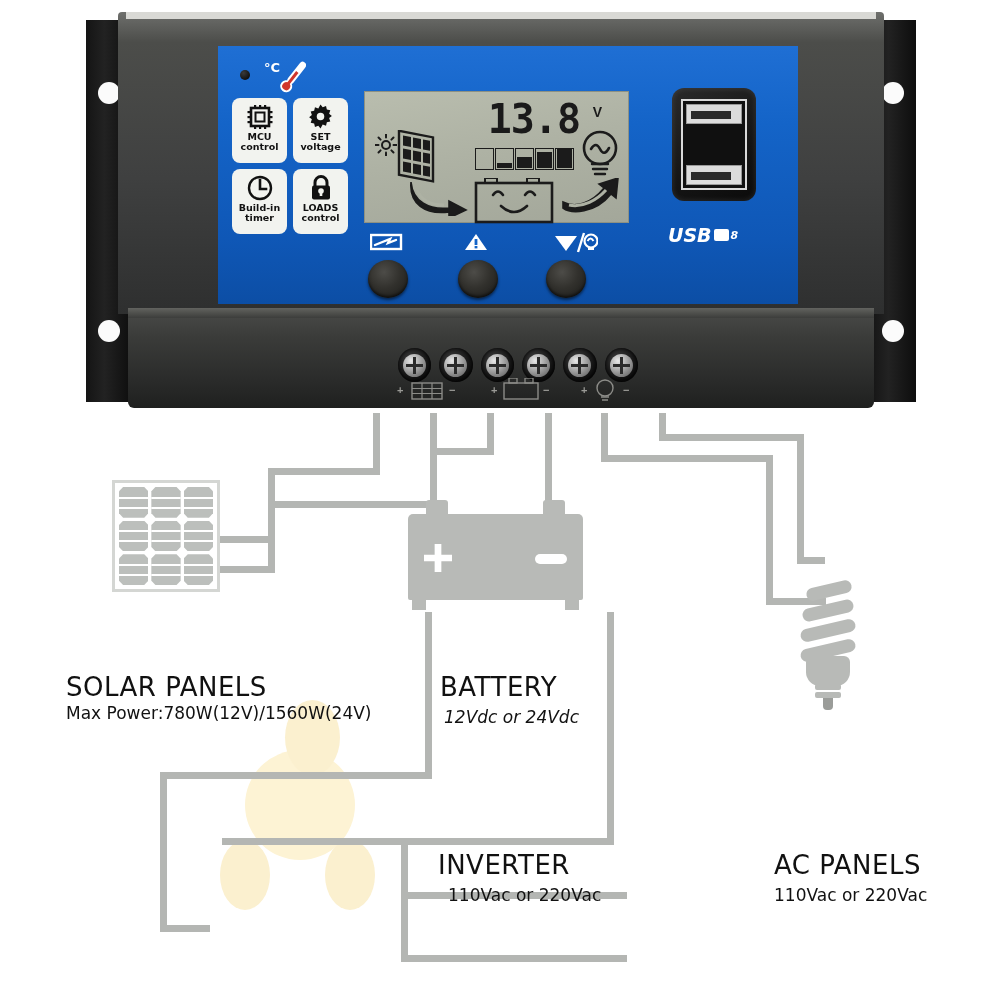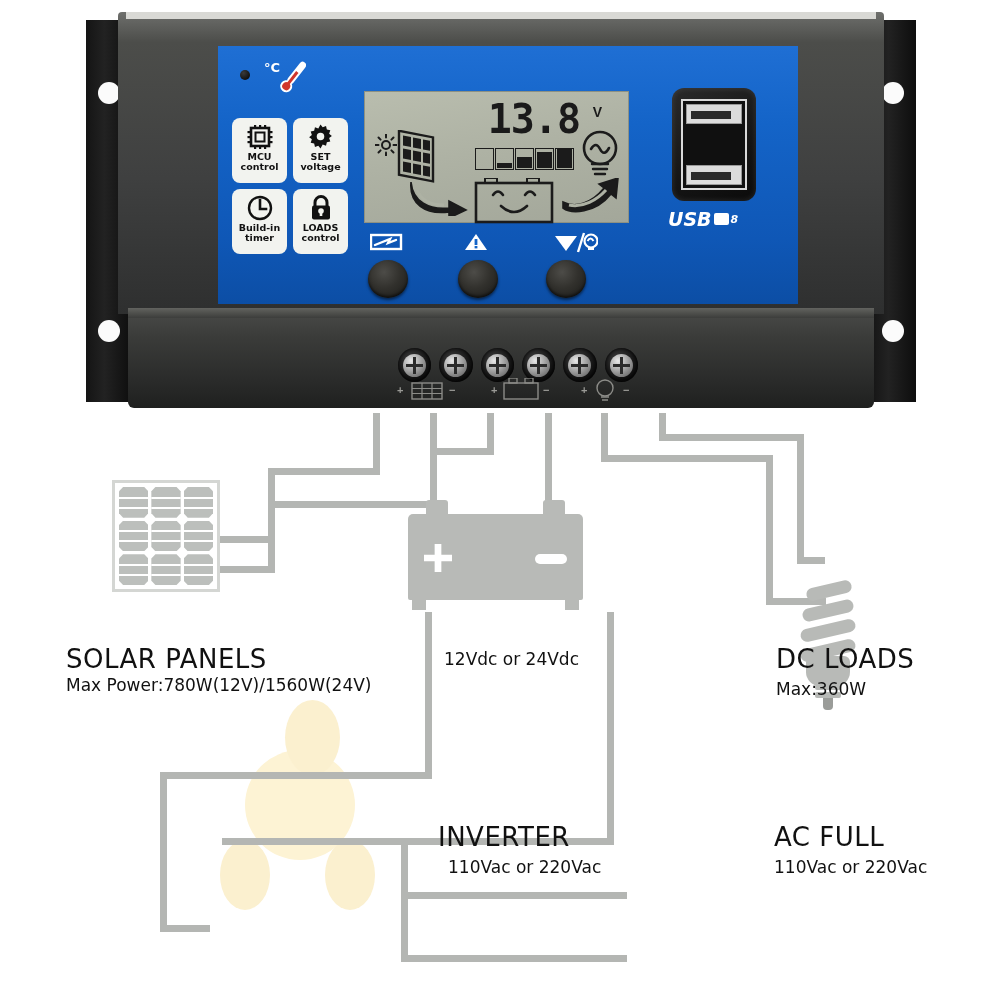--- a/index.html
+++ b/index.html
@@ -112,21 +112,21 @@
   
   .led-dot {
     position: absolute; left: 22px; top: 24px;
     width: 10px; height: 10px; border-radius: 50%;
     background: radial-gradient(circle at 35% 30%, #3a3a3a, #000);
   }
   .thermo { position: absolute; left: 44px; top: 10px; width: 44px; height: 42px; }
 
   
   .badges {
-    position: absolute; left: 14px; top: 72px;
+    position: absolute; left: 14px; top: 52px;
     width: 116px; display: flex; flex-wrap: wrap; gap: 6px;
   }
   .badge {
     width: 55px; height: 65px;
     background: #f2f3ef;
     border-radius: 8px;
     display: flex; flex-direction: column;
     align-items: center; justify-content: flex-start;
     padding-top: 5px;
   }
@@ -197,21 +197,21 @@
   .usb-port {
     height: 20px; background: #dcdcdc;
     position: relative; border: 1px solid #9a9a9a;
   }
   .usb-port::after {
     content: ""; position: absolute;
     left: 4px; right: 10px; top: 6px; height: 8px;
     background: #2a2a2a;
   }
   .usb-label {
-    position: absolute; left: 450px; top: 162px;
+    position: absolute; left: 450px; top: 178px;
     font-size: 19px; font-weight: bold; font-style: italic;
     color: #fff; letter-spacing: 0px;
     font-family: "DejaVu Sans", sans-serif;
     display: flex; align-items: center; gap: 2px;
   }
   .usb-label .chip {
     width: 15px; height: 12px; background: #fff; border-radius: 2px;
   }
   .usb-label .eight { font-size: 11px; }
 
@@ -312,21 +312,21 @@
   .bulb-screw {
     position: absolute; left: 27px; top: 106px; width: 26px; height: 6px;
     background: #b8bab7; border-radius: 2px;
   }
   .bulb-tip {
     position: absolute; left: 35px; top: 120px; width: 10px; height: 12px;
     background: #9a9c99; border-radius: 0 0 4px 4px;
   }
 
   
-  .lbl { position: absolute; z-index: 6; color: #111; }
+  .lbl { position: absolute; z-index: 6; color: #111; margin-top: 28px; }
   .lbl .title {
     font-size: 26px; font-weight: normal; letter-spacing: .5px;
     font-family: "DejaVu Sans", sans-serif; white-space: nowrap;
   }
   .lbl .sub {
     font-size: 17px; line-height: 1.25; margin-top: 5px;
     font-family: "DejaVu Sans", sans-serif; white-space: nowrap;
   }
 </style>
 </head>
@@ -686,31 +686,28 @@
     <div class="bulb-screw" style="top:114px;"></div>
     <div class="bulb-tip"></div>
   </div>
 
   <div class="lbl" style="left:66px;top:644px;">
     <div class="title">SOLAR PANELS</div>
     <div class="sub" style="margin-top:1px;">Max Power:780W(12V)/1560W(24V)</div>
   </div>
 
   <div class="lbl" style="left:440px;top:644px;">
-    <div class="sub" style="margin-left:4px;">12Vdc or 24Vdc</div>
-  </div>
-
-  <div class="lbl" style="left:776px;top:644px;">
-    <div class="title">DC LOADS</div>
-    <div class="sub">Max:360W</div>
-  </div>
+    <div class="title">BATTERY</div>
+    <div class="sub" style="margin-left:4px;font-style:italic;">12Vdc or 24Vdc</div>
+  </div>
+
 
   <div class="lbl" style="left:438px;top:822px;">
     <div class="title">INVERTER</div>
     <div class="sub" style="margin-left:10px;">110Vac or 220Vac</div>
   </div>
 
   <div class="lbl" style="left:774px;top:822px;">
-    <div class="title">AC FULL</div>
+    <div class="title">AC PANELS</div>
     <div class="sub">110Vac or 220Vac</div>
   </div>
 
 </div>
 
 </body></html>

